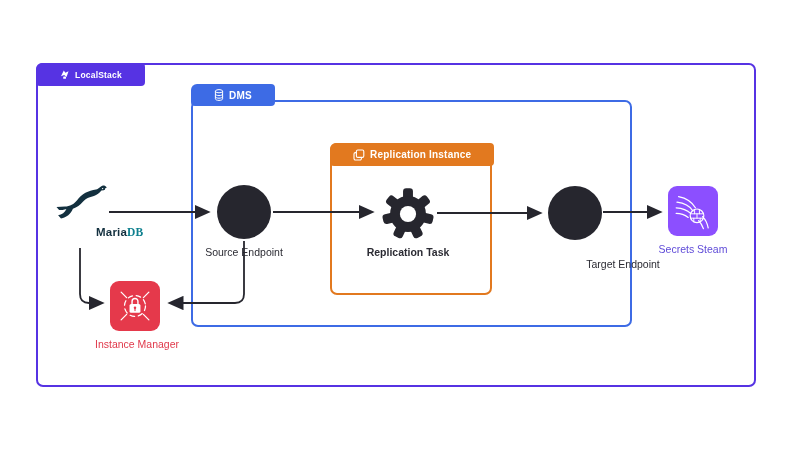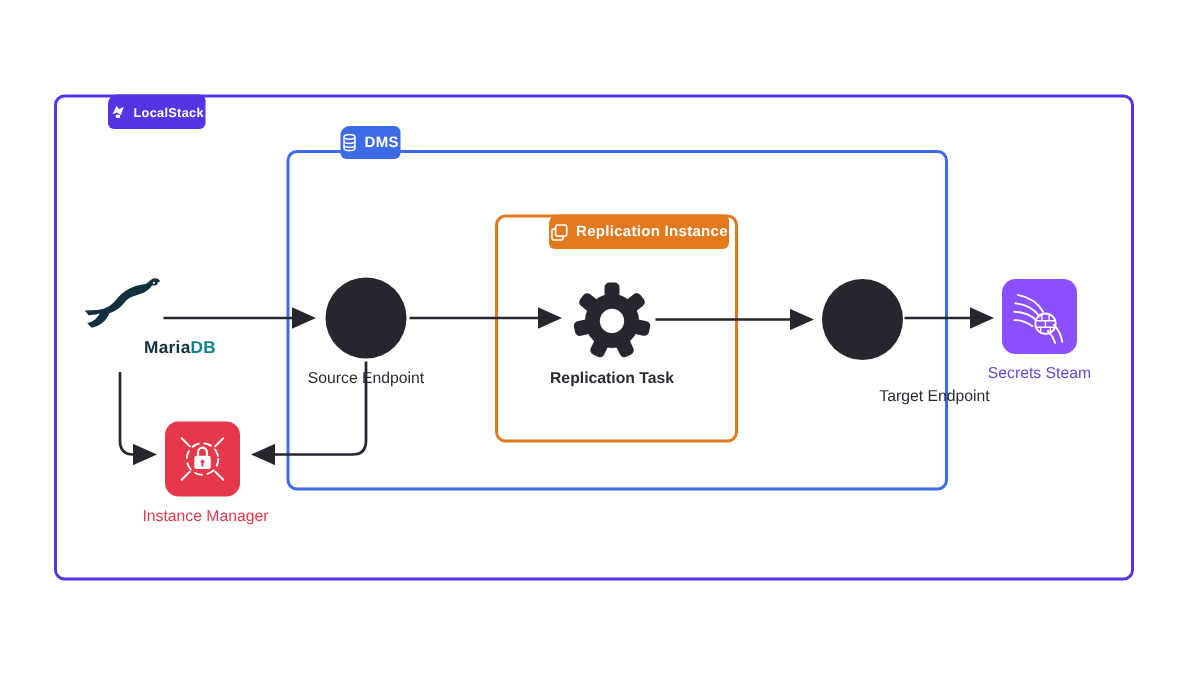--- a/index.html
+++ b/index.html
@@ -13,43 +13,43 @@
 
   
   .group-box{position:absolute;border-radius:7px;background:transparent;}
   .outer-box{left:36px;top:63px;width:716px;height:320px;border:2px solid #5633E3;}
   .dms-box{left:191px;top:100px;width:437px;height:223px;border:2px solid #3D6BE5;}
   .ri-box{left:330px;top:143px;width:158px;height:148px;border:2px solid #E2791F;}
 
   
   .badge{
     position:absolute;display:flex;align-items:center;gap:5px;
-    color:#FFFFFF;border-radius:4px;padding:0 1px;
-    font-weight:700;letter-spacing:.2px;white-space:nowrap;margin-left:36px;
+    color:#FFFFFF;border-radius:4px;padding:0 23px;
+    font-weight:700;letter-spacing:.2px;white-space:nowrap;
   }
   .badge svg{display:block;}
   .badge-localstack{left:36px;top:63px;height:23px;background:#5633E3;font-size:8.5px;border-top-left-radius:6px;}
   .badge-dms{left:191px;top:84px;height:22px;background:#3D6BE5;font-size:10px;border-top-left-radius:6px;}
   .badge-ri{left:330px;top:143px;height:23px;background:#E2791F;font-size:10px;font-weight:600;border-top-left-radius:6px;align-items:center;}
 
   
   .endpoint-circle{position:absolute;width:54px;height:54px;border-radius:50%;background:#26262E;}
   .node-label{
     position:absolute;transform:translateX(-50%);
     font-size:10.5px;color:#2B2B33;white-space:nowrap;text-align:center;
   }
   .tile{position:absolute;width:50px;height:50px;border-radius:9px;display:flex;align-items:center;justify-content:center;}
   .tile-kinesis{left:668px;top:186px;background:#8C4FFF;}
   .tile-secrets{left:110px;top:281px;background:#E5394B;}
   .label-kinesis{color:#5F4BD8;font-weight:500;}
   .label-secrets{color:#E0394B;font-weight:500;}
   .mariadb-wrap{left:48px;top:183px;width:64px;text-align:center;}
   .mariadb-label{font-size:11.5px;font-weight:700;letter-spacing:.2px;margin-top:1px;}
   .mariadb-label .maria{color:#13303F;padding-left:48px;}
-  .mariadb-label .db{color:#0F808F;}
+  .mariadb-label .db{color:#0F808F;font-family:Liberation Serif, serif;}
 
   svg{display:block;}
   .overlay{left:0;top:0;pointer-events:none;}
 </style>
 </head>
 <body>
 
 <div class="group-box outer-box"></div>
 <div class="group-box dms-box"></div>
 <div class="group-box ri-box"></div>

